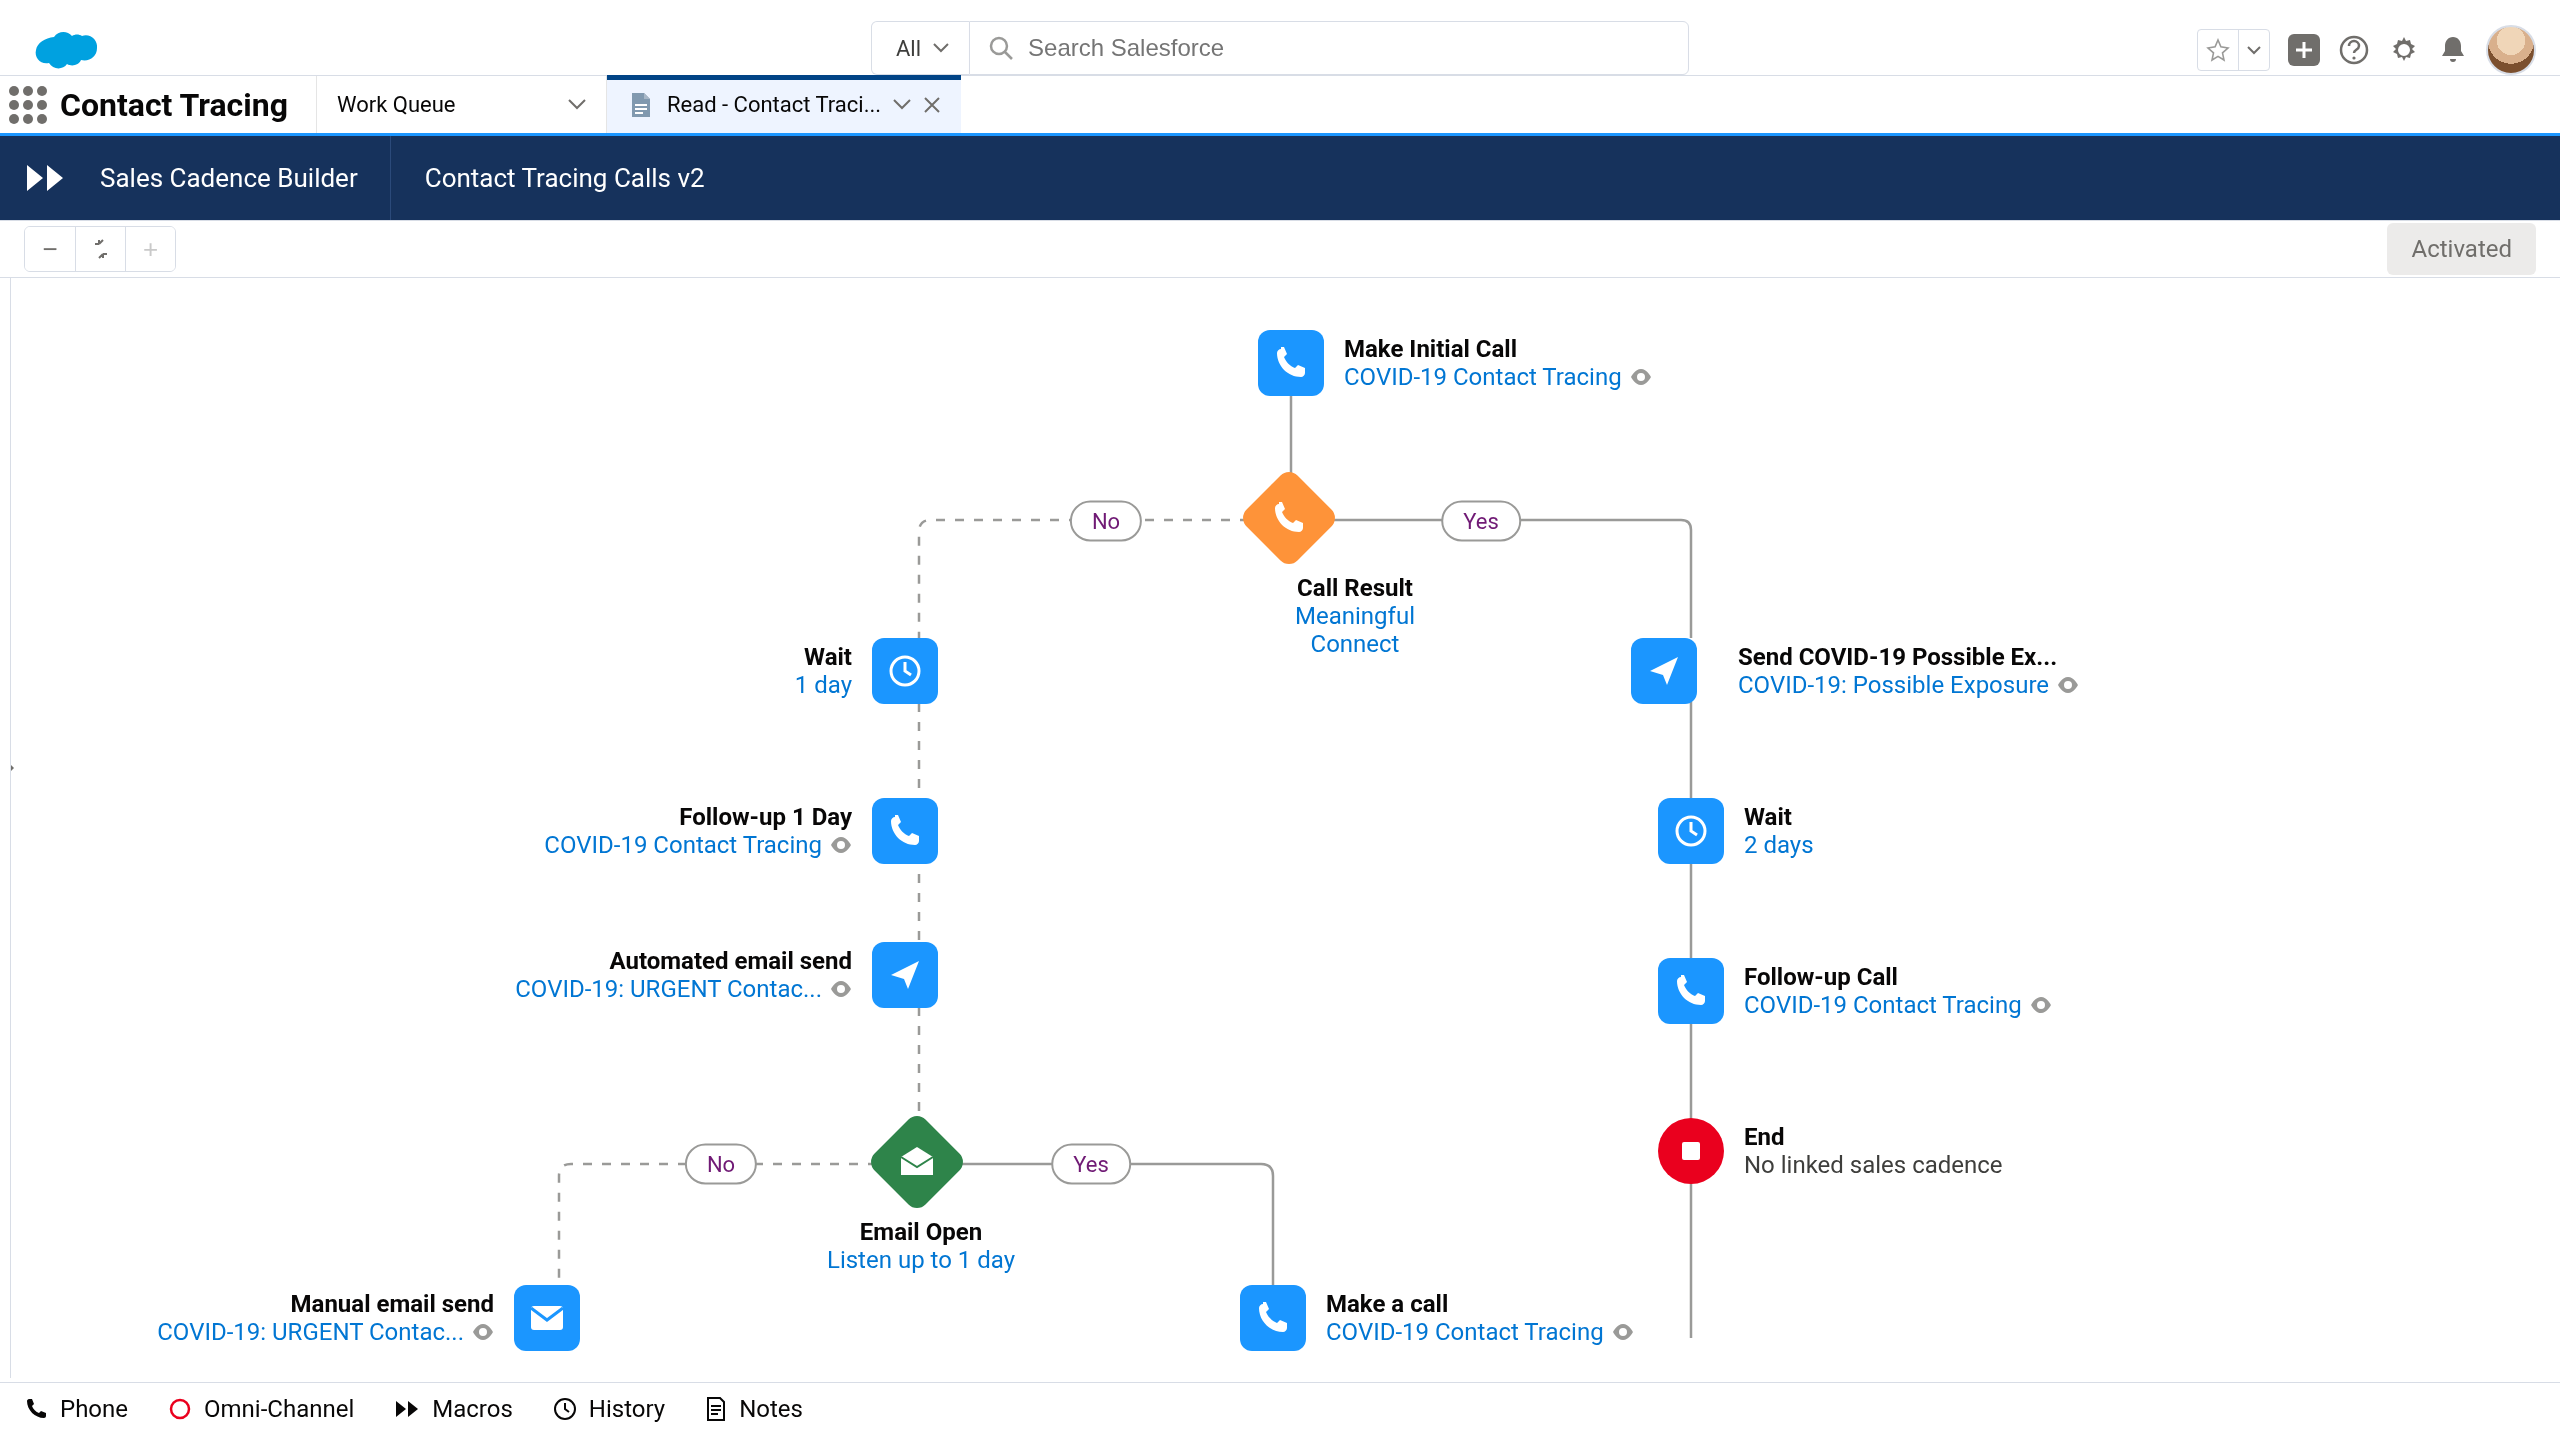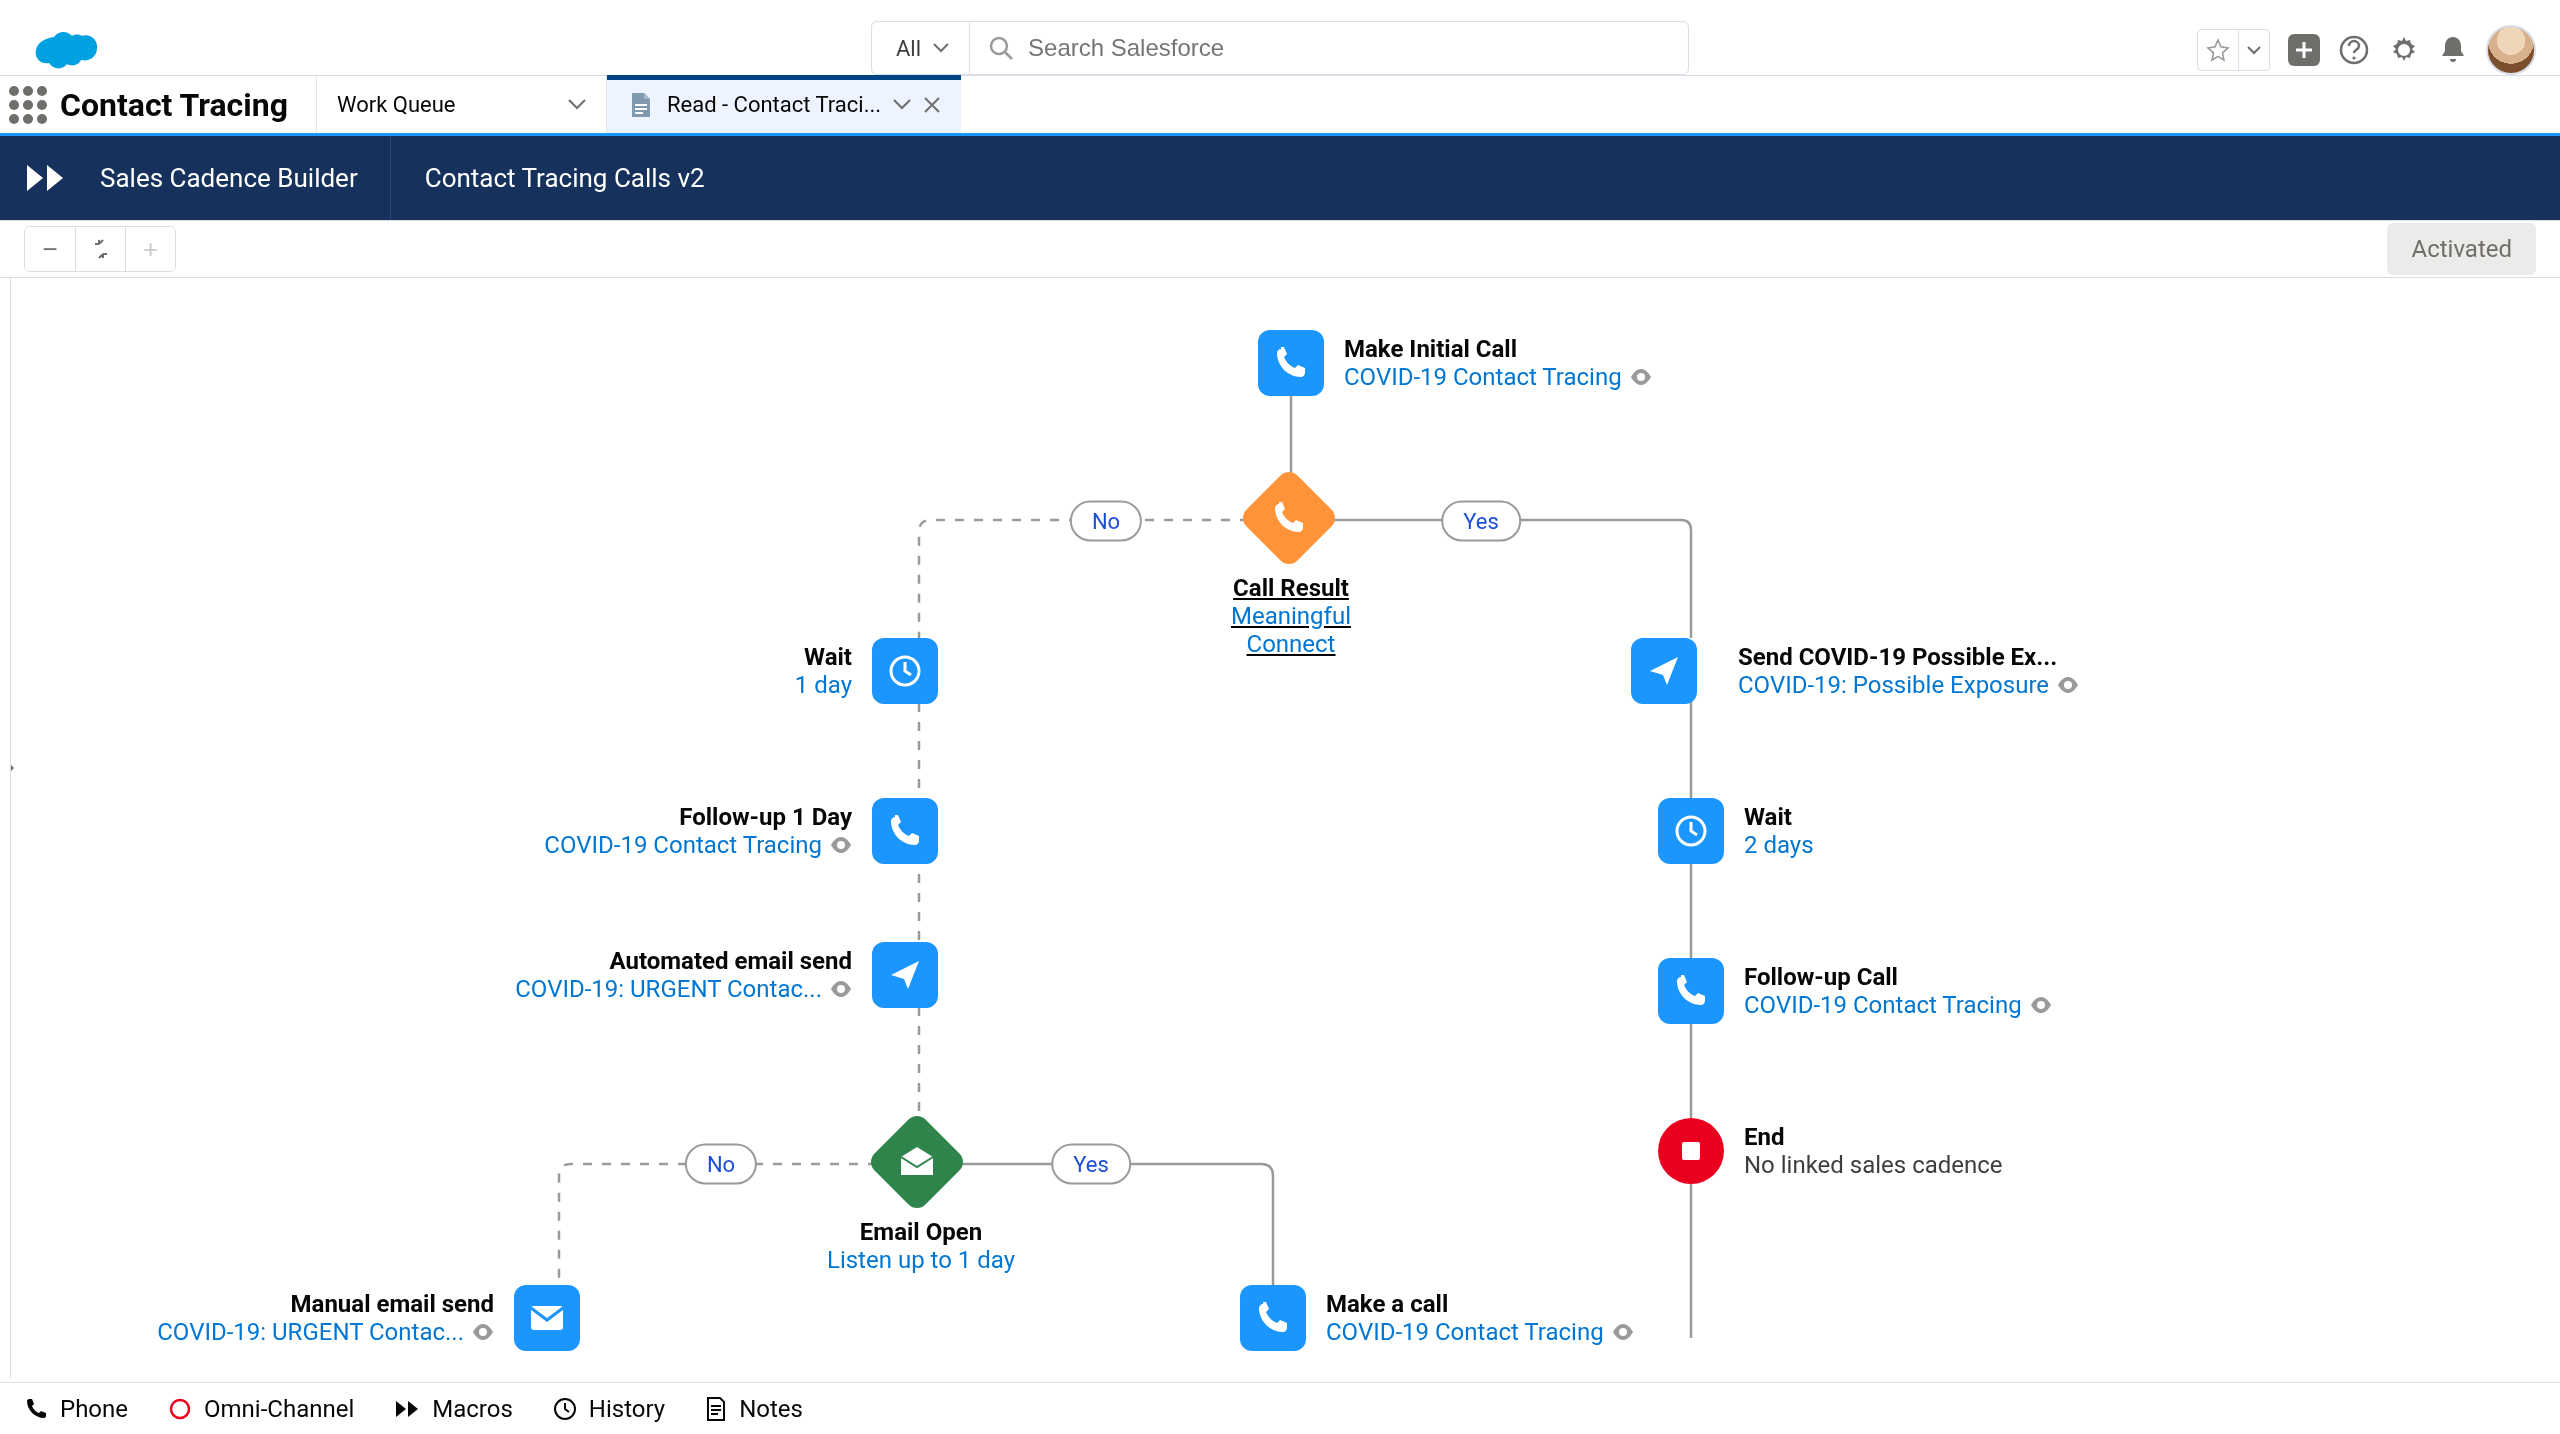--- a/index.html
+++ b/index.html
@@ -38,21 +38,21 @@
   .zoom-group { display: flex; border: 1px solid #d8dde6; border-radius: 6px; overflow: hidden; }
   .zoom-group button { width: 50px; height: 44px; background: #fff; border: none; display: flex; align-items: center; justify-content: center; color: #706e6b; font-size: 26px; }
   .zoom-group button + button { border-left: 1px solid #d8dde6; }
   .zoom-group button:disabled { color: #c9c9c9; }
   .status-chip { margin-left: auto; background: #ecebea; color: #706e6b; border-radius: 6px; padding: 12px 24px; font-size: 24px; font-weight: 400; }
   
   .canvas { position: relative; height: 1100px; border-left: 1px solid #d8dde6; margin-left: 10px; overflow: hidden; }
   .handle { position: absolute; left: -7px; top: 480px; width: 0; height: 0; border-left: 10px solid #706e6b; border-top: 10px solid transparent; border-bottom: 10px solid transparent; }
   
   .canvas svg.lines { position: absolute; inset: 0; width: 100%; height: 100%; }
-  .lbl-pill { position: absolute; border: 2px solid #9a9a98; background: #fff; border-radius: 999px; font-size: 22px; color: #1d4ed8; padding: 6px 20px; transform: translate(-50%, -50%); }
+  .lbl-pill { position: absolute; border: 2px solid #9a9a98; background: #fff; border-radius: 999px; font-size: 22px; color: #701a75; padding: 6px 20px; transform: translate(-50%, -50%); }
   
   .node { position: absolute; display: flex; align-items: center; gap: 20px; }
   .node.rtl { flex-direction: row-reverse; text-align: right; }
   .nico { width: 66px; height: 66px; border-radius: 12px; display: flex; align-items: center; justify-content: center; flex: none; }
   .nico.blue { background: #1b96ff; }
   .nico.green { background: #2e844a; border-radius: 12px; transform: rotate(45deg); }
   .nico.green svg { transform: rotate(-45deg); }
   .nico.orange { background: #fe9339; border-radius: 12px; transform: rotate(45deg); }
   .nico.orange svg { transform: rotate(-45deg); }
   .nico.red { background: #ea001e; border-radius: 50%; }
@@ -241,21 +241,21 @@
     </div>
   </div>
 
   <div class="diamond-node" style="left:1242px; top:204px;">
     <div class="nico orange" style="width:72px;height:72px;">
         <svg width="34" height="34" viewBox="0 0 34 34">
           <path d="M7 3c-2 0-4 2-4 4 0 13 11 24 24 24 2 0 4-2 4-4v-5l-7-3-3 3c-5-2-9-6-11-11l3-3-3-7H7z" fill="#fff"></path>
         </svg>
       </div>
   </div>
-  <div class="diamond-txt" style="position:absolute; left:1180px; top:296px; width:200px;text-decoration:underline;">
+  <div class="diamond-txt" style="position:absolute; left:1244px; top:296px; width:200px;">
     <div class="t">Call Result</div>
     <div class="s">Meaningful Connect</div>
   </div>
 
   <div class="node rtl" style="right:1622px; top:360px;">
     <div class="nico blue">
         <svg width="36" height="36" viewBox="0 0 36 36">
           <circle cx="18" cy="18" r="14" fill="none" stroke="#fff" stroke-width="3"></circle>
           <path d="M18 9v9l6 4" stroke="#fff" stroke-width="3" fill="none"></path>
         </svg>

